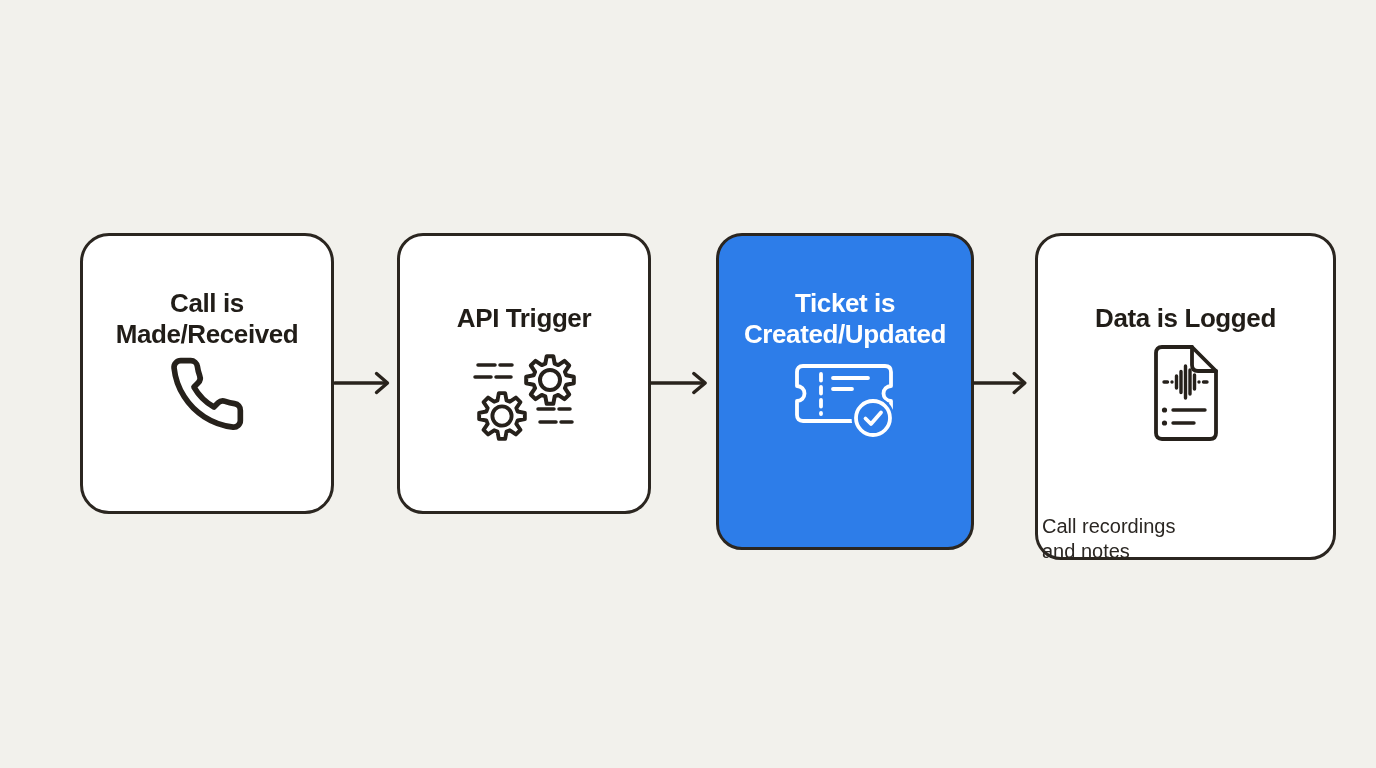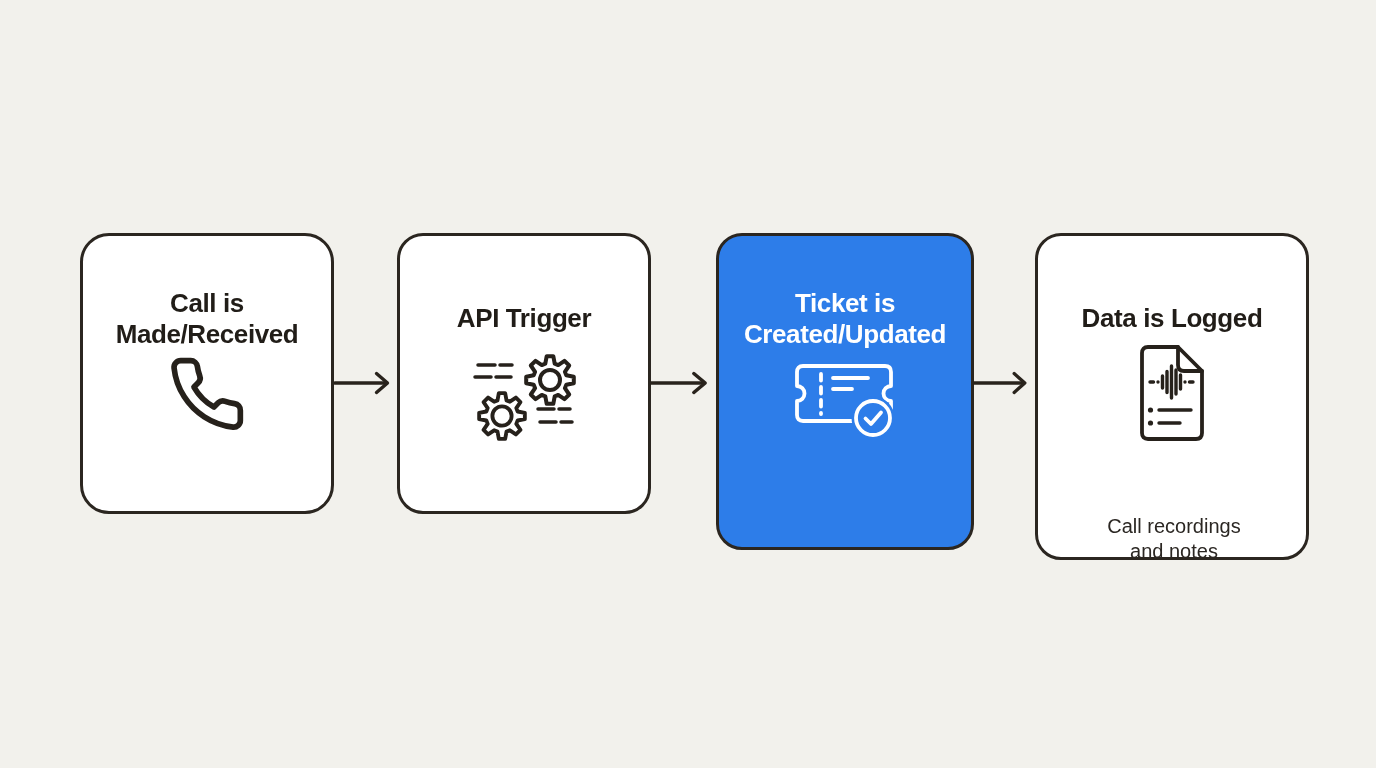--- a/index.html
+++ b/index.html
@@ -16,21 +16,21 @@
   .card.highlight { background:#2D7DE9; }
   .card-title {
     position:absolute; top:29px; left:6px; right:6px; height:64px;
     display:flex; align-items:center; justify-content:center;
     text-align:center; font-size:26px; line-height:31px; font-weight:700;
     letter-spacing:-0.4px; color:#211D18; white-space:pre-line;
   }
   .highlight .card-title { color:#FFFFFF; }
   .card-sub {
     position:absolute; top:258px; left:4px; right:0;
-    text-align:center; font-size:20px; line-height:25px;
+    font-size:20px; line-height:25px;
     color:#2B2723; white-space:pre-line;
   }
   .card-icon { position:absolute; left:50%; transform:translateX(-50%); }
   .icon-phone  { top:118px; }
   .icon-gears  { top:112px; }
   .icon-ticket { top:128px; }
   .icon-doc    { top:108px; }
   .arrow { position:absolute; top:369px; }
   svg { display:block; }
 </style>
@@ -96,21 +96,21 @@
     </span>
   </section>
 
   <span class="arrow" style="left:973px; width:62px;">
     <svg width="62" height="28" viewBox="0 0 64 28" preserveAspectRatio="none" fill="none" stroke="#29231C" stroke-width="3.4" stroke-linecap="round" stroke-linejoin="round">
       <path d="M1 14 H51"></path>
         <path d="M42.5 4.5 L53.5 14 L42.5 23.5"></path>
     </svg>
   </span>
 
-  <section class="card" style="left:1035px; top:233px; width:274px; height:327px;">
+  <section class="card" style="left:1035px; top:233px; width:301px; height:327px;">
     <h2 class="card-title">Data is Logged</h2>
     <span class="card-icon icon-doc">
       <svg width="76" height="100" viewBox="0 0 76 100" fill="none" stroke="#26211B" stroke-width="3.8" stroke-linecap="round" stroke-linejoin="round">
         <path d="M14 3 H44 L68 27 V89 Q68 95 62 95 H14 Q8 95 8 89 V9 Q8 3 14 3 Z"></path>
         <path d="M44 3 V21 Q44 27 50 27 H68"></path>
         <path stroke-width="3.4" d="M16 38 H19.5 M24 37.9 L24 38.1 M28.5 32 V44 M33 27.5 V48.5 M37.5 22 V54 M42 26 V50 M46.5 31 V45 M51 37.9 L51 38.1 M55.5 38 H59"></path>
         <circle cx="16.5" cy="66" r="2.6" fill="#26211B" stroke="none"></circle>
         <circle cx="16.5" cy="79" r="2.6" fill="#26211B" stroke="none"></circle>
         <path stroke-width="3.4" d="M25 66 H57 M25 79 H46"></path>
       </svg>

